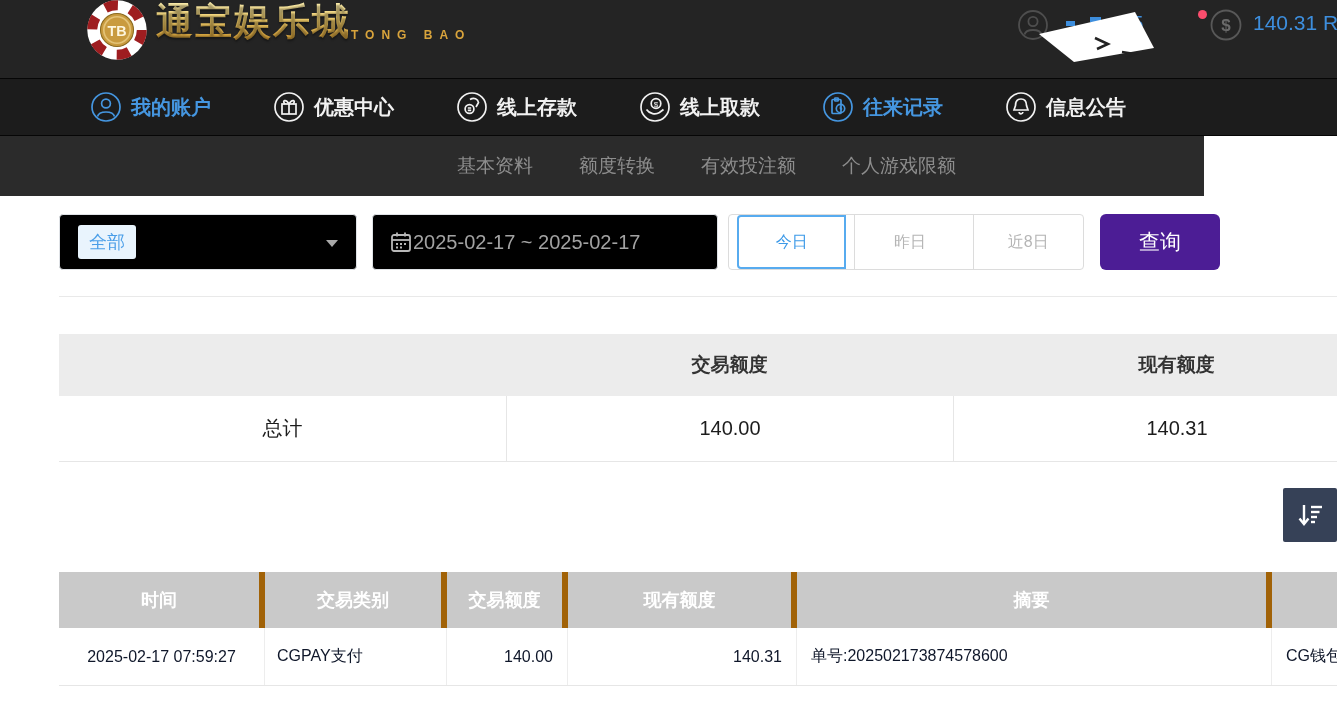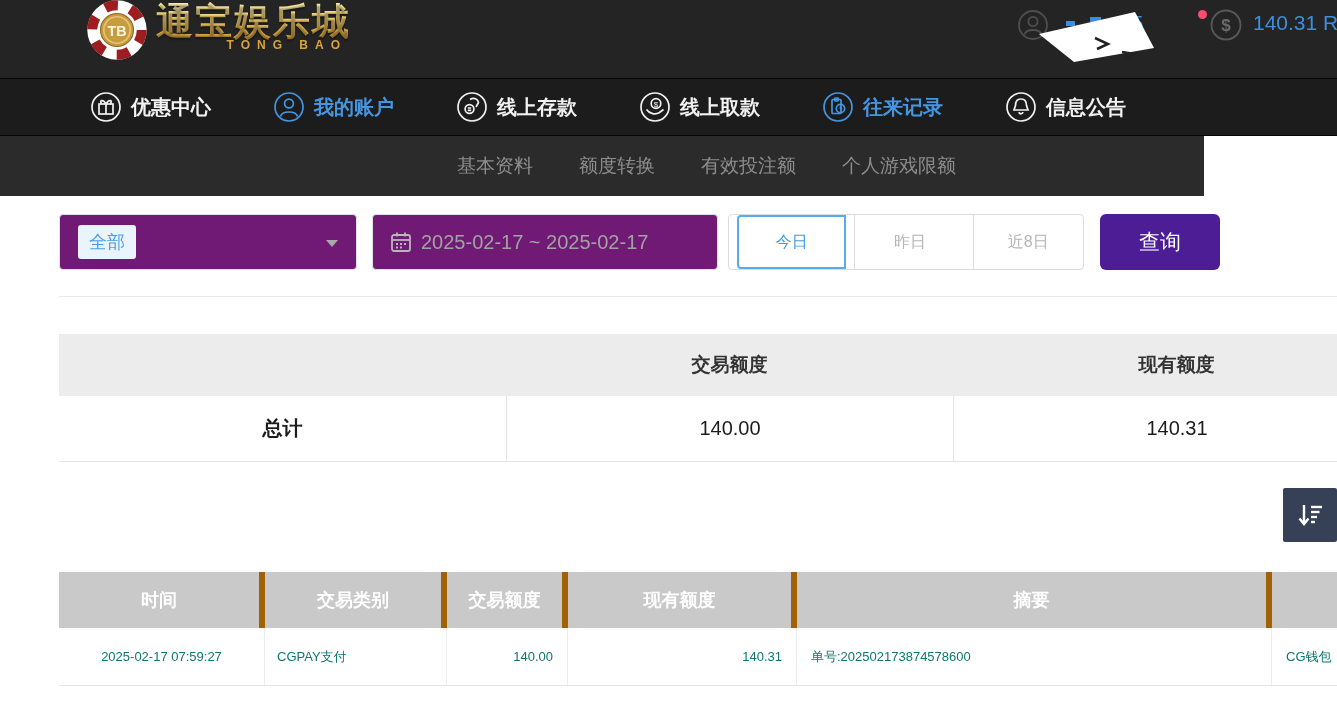--- a/index.html
+++ b/index.html
@@ -5,21 +5,21 @@
   * { margin:0; padding:0; box-sizing:border-box; }
   html,body { width:1337px; height:707px; }
   body {
     position:relative; overflow:hidden; background:#fff;
     font-family:"Liberation Sans","DejaVu Sans",sans-serif;
   }
   
   .topbar { position:absolute; left:0; top:0; width:1337px; height:78px; background:#242424; }
   .logo { position:absolute; left:84px; top:2px; display:flex; align-items:flex-start; }
   .logo-chip { width:66px; height:66px; margin-top:-5px; }
-  .logo-text { margin-left:6px; display:flex; flex-direction:column; align-items:flex-end; }
+  .logo-text { margin-left:6px; display:flex; flex-direction:row; align-items:flex-end; }
   .logo-title {
     font-size:37px; font-weight:bold; letter-spacing:2px; line-height:40px;
     background:linear-gradient(180deg,#fdf0b0 0%,#f3cf6b 45%,#c8912c 100%);
     -webkit-background-clip:text; background-clip:text; color:transparent;
     text-shadow:0 2px 2px rgba(0,0,0,.35);
   }
   .logo-sub { font-size:12px; font-weight:bold; letter-spacing:7px; color:#d9a43c; margin-top:-4px; margin-right:4px; }
   .acct { position:absolute; top:0; left:0; width:100%; height:78px; color:#3d8edd; }
   .acct-user-icon { position:absolute; left:1017px; top:9px; color:#4e4e4e; }
   .acct-name { position:absolute; left:1120px; top:11px; font-size:21px; }
@@ -37,59 +37,59 @@
   .nav-label { font-size:20px; font-weight:600; white-space:nowrap; }
   .nav-ico { width:32px; height:32px; }
   .nav-dot { position:absolute; left:1198px; top:10px; width:9px; height:9px; border-radius:50%; background:#fb4d6d; }
   
   .subnav {
     position:absolute; left:0; top:136px; width:1204px; height:60px; background:#2b2b2b;
     display:flex; align-items:center; padding-left:457px; gap:46px;
   }
   .subnav-item { font-size:19px; color:#8d8d8d; white-space:nowrap; cursor:pointer; }
   
-  .f-box { position:absolute; top:214px; height:56px; background:#701a75; border:1px solid #dfe2e6; border-radius:4px; }
+  .f-box { position:absolute; top:214px; height:56px; background:#000000; border:1px solid #dfe2e6; border-radius:4px; }
   .select { left:59px; width:298px; display:flex; align-items:center; padding:0 18px; }
   .select-tag { background:#e9f4fd; color:#4a9ee8; font-size:18px; padding:5px 11px; border-radius:3px; }
   .caret { position:absolute; right:18px; top:25px; width:0; height:0;
     border-left:6px solid transparent; border-right:6px solid transparent; border-top:7px solid #a9a9a9; }
-  .datebox { left:372px; width:346px; display:flex; align-items:center; gap:8px; padding:6px 16px; }
+  .datebox { left:372px; width:346px; display:flex; align-items:center; gap:0; padding:6px 16px; }
   .date-text { color:#a2a2a2; font-size:20px; white-space:nowrap; }
   .seg { position:absolute; left:728px; top:214px; width:356px; height:56px; background:#fff;
     border:1px solid #dcdcdc; border-radius:4px; display:flex; }
   .seg-btn { flex:1; display:flex; align-items:center; justify-content:center;
     font-size:16px; color:#b5b5b5; cursor:pointer;margin-left:8px; }
   .seg-btn + .seg-btn { border-left:1px solid #dcdcdc; }
   .seg-btn.active { color:#3d9ae8; box-shadow:inset 0 0 0 2px #57abef; border-radius:4px 0 0 4px; }
   .query-btn { position:absolute; left:1100px; top:214px; width:120px; height:56px;
     background:#4c1d95; border:none; border-radius:6px; color:#fff; font-size:21px; cursor:pointer;
     font-family:inherit; }
   .divider { position:absolute; left:59px; top:296px; width:1278px; height:1px; background:#e9e9e9; }
   
   .sum-table { position:absolute; left:59px; top:334px; width:1341px; }
   .sum-head { display:flex; height:62px; background:#ececec; }
   .sum-head .cell { width:447px; display:flex; align-items:center; justify-content:center;
     font-size:19px; font-weight:bold; color:#333; }
   .sum-row { display:flex; height:66px; background:#fff; border-bottom:1px solid #e6e6e6; }
   .sum-row .cell { width:447px; display:flex; align-items:center; justify-content:center;
     font-size:20px; color:#1c1c1c; }
   .sum-row .cell + .cell { border-left:1px solid #e6e6e6; }
-  .sum-row .cell:first-child { font-weight:700; }
+  .sum-row .cell:first-child { font-weight:400; }
   
   .sort-btn { position:absolute; left:1283px; top:488px; width:54px; height:54px;
     background:#364157; border:none; border-radius:2px; display:flex; align-items:center;
     justify-content:center; cursor:pointer; }
   
   .rec-table { position:absolute; left:59px; top:572px; width:1513px; }
   .rec-head { display:flex; height:56px; background:#c9c9c9; }
   .rec-head .cell { display:flex; align-items:center; justify-content:center;
     font-size:18px; font-weight:bold; color:#fff; }
   .rec-head .cell:not(:last-child) { border-right:6px solid #a16207; }
   .rec-row { display:flex; height:58px; background:#fff; border-bottom:1px solid #e6e6e6; }
-  .rec-row .cell { display:flex; align-items:center; font-size:13px; color:#0f766e; }
+  .rec-row .cell { display:flex; align-items:center; font-size:16px; color:#0f172a; }
   .rec-row .cell:not(:last-child) { border-right:1px solid #ededed; }
   .c0 { width:206px; justify-content:center; }
   .c1 { width:182px; padding-left:12px; }
   .rec-head .c1 { padding-left:0; justify-content:center; }
   .c2 { width:121px; justify-content:flex-end; padding-right:14px; }
   .rec-head .c2 { padding-right:0; justify-content:center; }
   .c3 { width:229px; justify-content:flex-end; padding-right:14px; }
   .rec-head .c3 { padding-right:0; justify-content:center; }
   .c4 { width:475px; padding-left:14px; }
   .rec-head .c4 { padding-left:0; justify-content:center; }
@@ -130,36 +130,36 @@
     </svg>
     <svg class="acct-coin-icon" width="34" height="34" viewBox="0 0 34 34">
       <circle cx="17" cy="17" r="14.5" fill="none" stroke="currentColor" stroke-width="1.8"></circle>
       <text x="17" y="23" text-anchor="middle" font-size="17" font-weight="bold" fill="#6a6a6a" font-family="Liberation Sans, sans-serif">$</text>
     </svg>
     <span class="acct-balance"><span>140.31</span> <span>RMB</span></span>
   </div>
 </div>
 
 <div class="mainnav">
+  <div class="nav-item active">
+    <svg class="nav-ico" viewBox="0 0 32 32" fill="none" stroke="currentColor" stroke-width="1.7">
+      <circle cx="16" cy="16" r="14"></circle>
+        <circle cx="16" cy="12.5" r="4.4"></circle>
+      <path d="M7.5 25.5 C9 19.5 23 19.5 24.5 25.5"></path>
+    </svg>
+    <span class="nav-label">我的账户</span>
+  </div>
   <div class="nav-item">
     <svg class="nav-ico" viewBox="0 0 32 32" fill="none" stroke="currentColor" stroke-width="1.7">
       <circle cx="16" cy="16" r="14"></circle>
       <rect x="9" y="13" width="14" height="10"></rect>
       <line x1="16" y1="13" x2="16" y2="23"></line>
       <path d="M16 13 C13 7.5 8.5 9.5 12 13 M16 13 C19 7.5 23.5 9.5 20 13"></path>
     </svg>
     <span class="nav-label">优惠中心</span>
-  </div>
-  <div class="nav-item active">
-    <svg class="nav-ico" viewBox="0 0 32 32" fill="none" stroke="currentColor" stroke-width="1.7">
-      <circle cx="16" cy="16" r="14"></circle>
-        <circle cx="16" cy="12.5" r="4.4"></circle>
-      <path d="M7.5 25.5 C9 19.5 23 19.5 24.5 25.5"></path>
-    </svg>
-    <span class="nav-label">我的账户</span>
   </div>
   <div class="nav-item">
     <svg class="nav-ico" viewBox="0 0 32 32" fill="none" stroke="currentColor" stroke-width="1.7">
       <circle cx="16" cy="16" r="14"></circle>
       <circle cx="13.5" cy="18" r="4.4"></circle>
       <path d="M11.8 17 h3.4 M11.8 19.4 h3.4"></path>
       <path d="M14 8.5 c4 -2.5 8 -0.5 8.5 3 l-2.5 4.5"></path>
     </svg>
     <span class="nav-label">线上存款</span>
   </div>

